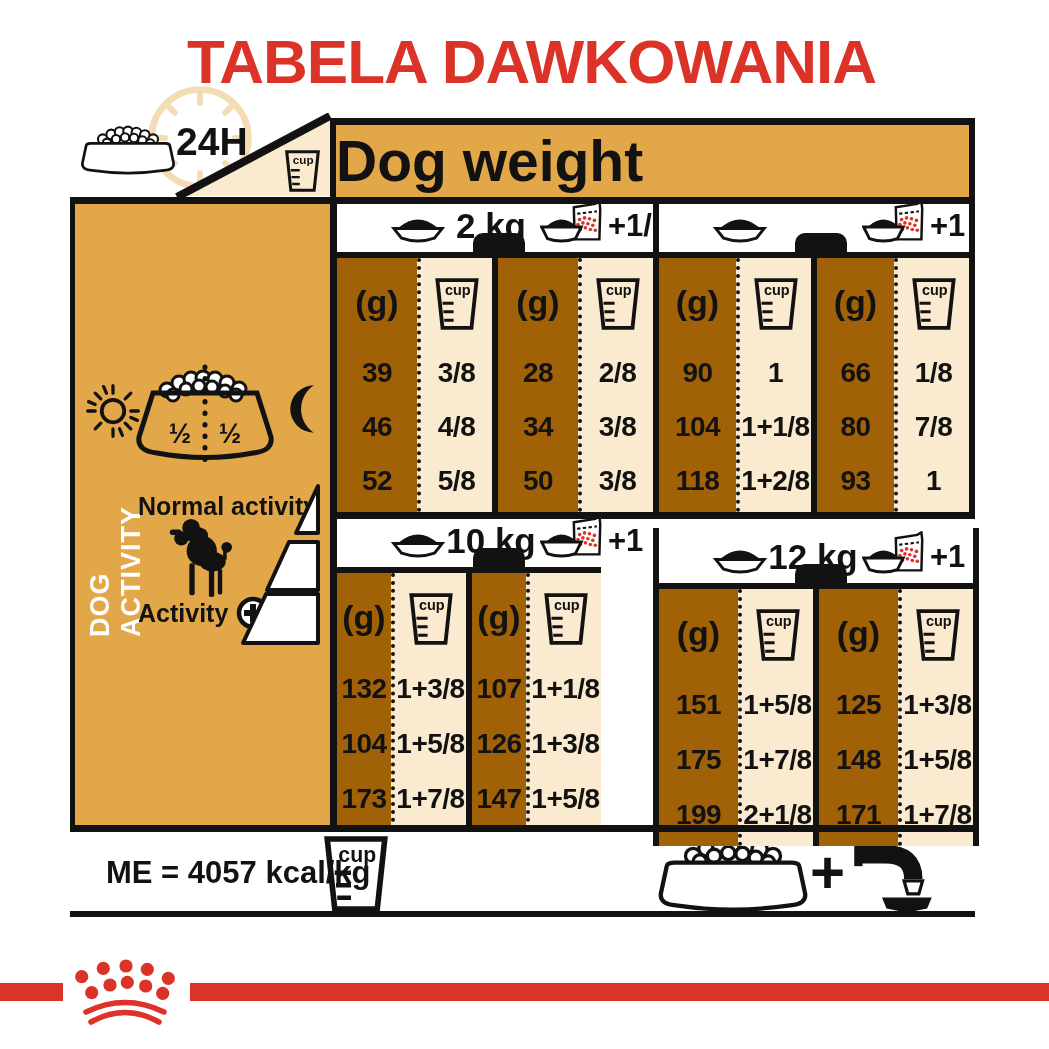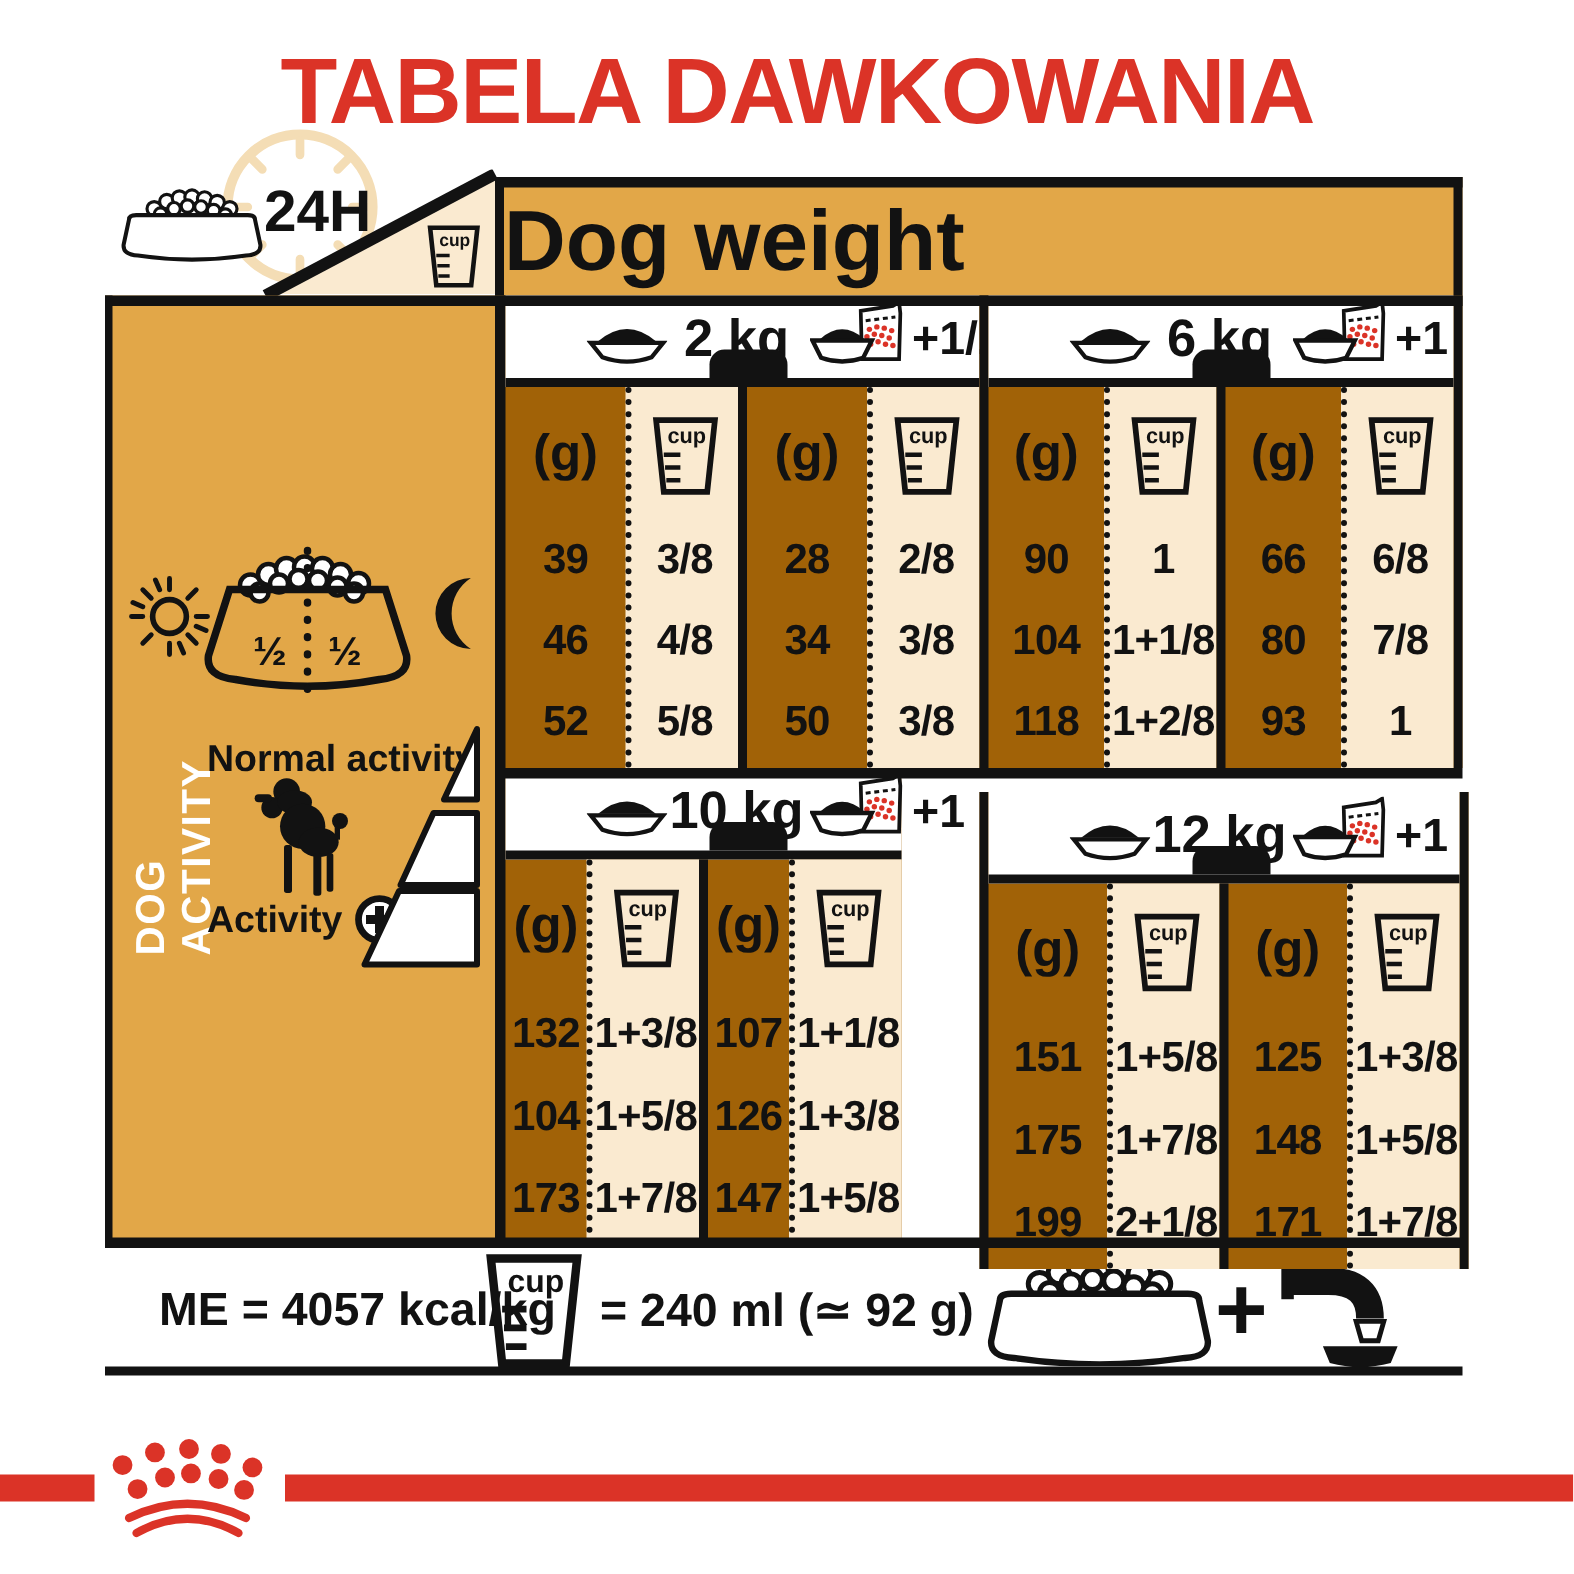--- a/index.html
+++ b/index.html
@@ -286,21 +286,20 @@
         </div>
       </div>
     </div>
   </div>
 
   <div class="section s2">
     <div class="sec-header">
       <svg class="i-bowl-dry">
           <use href="#sym-bowl-dry"></use>
         </svg>
-      <div class="weight-label">6 kg</div>
       <div class="weight-tab"></div>
       <svg class="i-bowl-wet">
           <use href="#sym-bowl-wet"></use>
         </svg>
       <div class="wet-add">+1</div>
     </div>
     <div class="sec-body">
       <div class="half">
         <div class="g-col">
           <div class="g-head">(g)</div>
@@ -321,21 +320,21 @@
         <div class="g-col">
           <div class="g-head">(g)</div>
           <div class="val">66</div>
           <div class="val">80</div>
           <div class="val">93</div>
         </div>
         <div class="cup-col">
           <svg class="i-cup">
               <use href="#sym-cup"></use>
             </svg>
-          <div class="val">6/8</div>
+          <div class="val">1/8</div>
           <div class="val">7/8</div>
           <div class="val">1</div>
         </div>
       </div>
     </div>
   </div>
 
   <div class="section s3">
     <div class="sec-header">
       <svg class="i-bowl-dry">
@@ -434,21 +433,20 @@
 
   <div class="hline hl1"></div>
   <div class="hline hl2"></div>
   <div class="hline hl3"></div>
   <div class="hline hl4"></div>
 
   <div class="me-label">ME = 4057 kcal/kg</div>
   <svg class="foot-cup">
       <use href="#sym-cup"></use>
     </svg>
-  <div class="cup-eq">= 240 ml (≃ 92 g)</div>
   <svg class="foot-bowl">
       <use href="#sym-bowl-kibble"></use>
     </svg>
   <div class="foot-plus">+</div>
   <svg class="tap">
       <use href="#sym-tap"></use>
     </svg>
 
   <div class="stripe stripe-l"></div>
   <div class="stripe stripe-r"></div>

